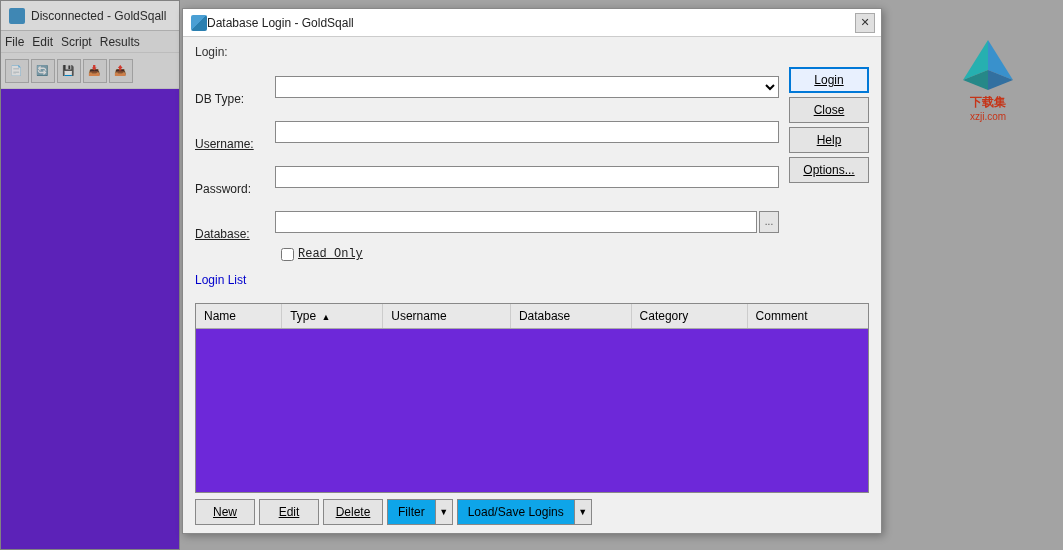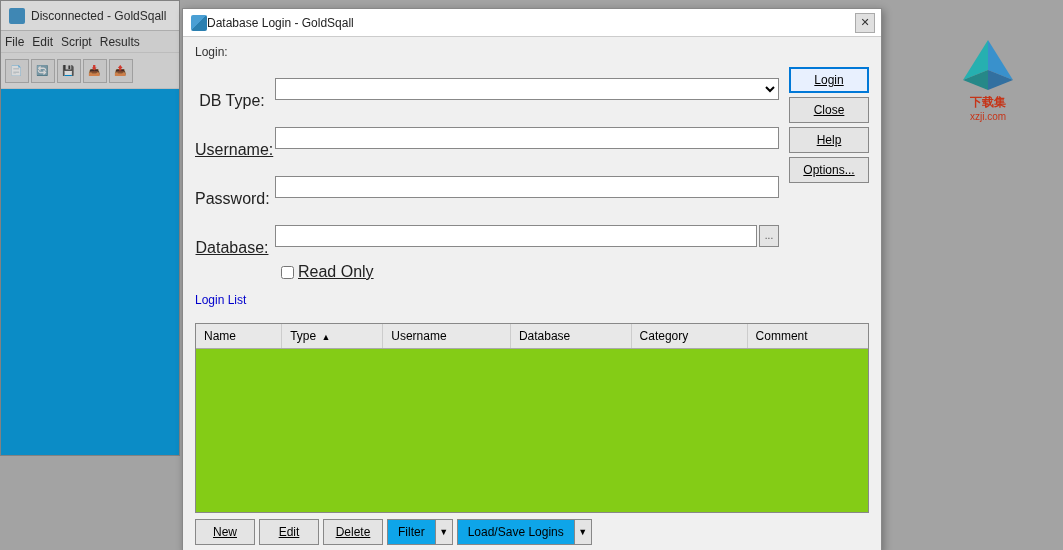--- a/index.html
+++ b/index.html
@@ -11,22 +11,22 @@
       height: 550px;
       overflow: hidden;
       position: relative;
     }
 
     
     .bg-window {
       position: absolute;
       top: 0; left: 0;
       width: 180px;
-      height: 456px;
-      background: #0ea5e9;
+      height: 550px;
+      background: #6d28d9;
       border: 1px solid #999;
     }
     .bg-titlebar {
       background: #ffffff;
       height: 30px;
       display: flex;
       align-items: center;
       padding: 0 8px;
       border-bottom: 1px solid #ccc;
       font-size: 12px;
@@ -146,23 +146,23 @@
       text-decoration: underline;
     }
 
     .form-row {
       display: flex;
       align-items: center;
       margin-bottom: 6px;
     }
     .form-label {
       width: 80px;
-      text-align: center;
+      text-align: left;
       padding-right: 6px;
-      font-size: 16px;
+      font-size: 12px;
       color: #222;
       margin-top: 25px;
     }
     .form-label.underline {
       text-decoration: underline;
     }
     .form-input {
       flex: 1;
       height: 22px;
       border: 1px solid #888;
@@ -209,23 +209,24 @@
       display: flex;
       align-items: center;
       margin-left: 86px;
       margin-bottom: 8px;
       gap: 4px;
     }
     .checkbox-row input[type="checkbox"] {
       margin: 0;
     }
     .checkbox-label {
-      font-size: 16px;
+      font-size: 12px;
       color: #222;
       text-decoration: underline;
+      font-family: Liberation Mono, monospace;
     }
 
     
     .dialog-btn {
       width: 80px;
       height: 26px;
       background: #e4e4e4;
       border: 1px solid #888;
       font-size: 12px;
       cursor: pointer;
@@ -242,21 +243,21 @@
       margin-top: 4px;
     }
     .list-label {
       font-size: 12px;
       color: #0000cc;
       margin-bottom: 16px;
       font-weight: normal;
     }
     .login-table-container {
       border: 1px solid #888;
-      background: #84cc16;
+      background: #6d28d9;
       height: 190px;
       overflow: auto;
     }
     .login-table {
       width: 100%;
       border-collapse: collapse;
       font-size: 12px;
     }
     .login-table thead tr {
       background: #e8e8e8;

